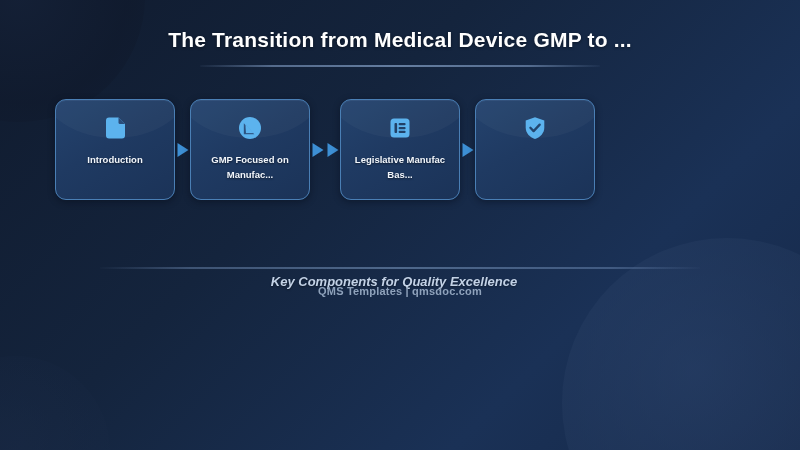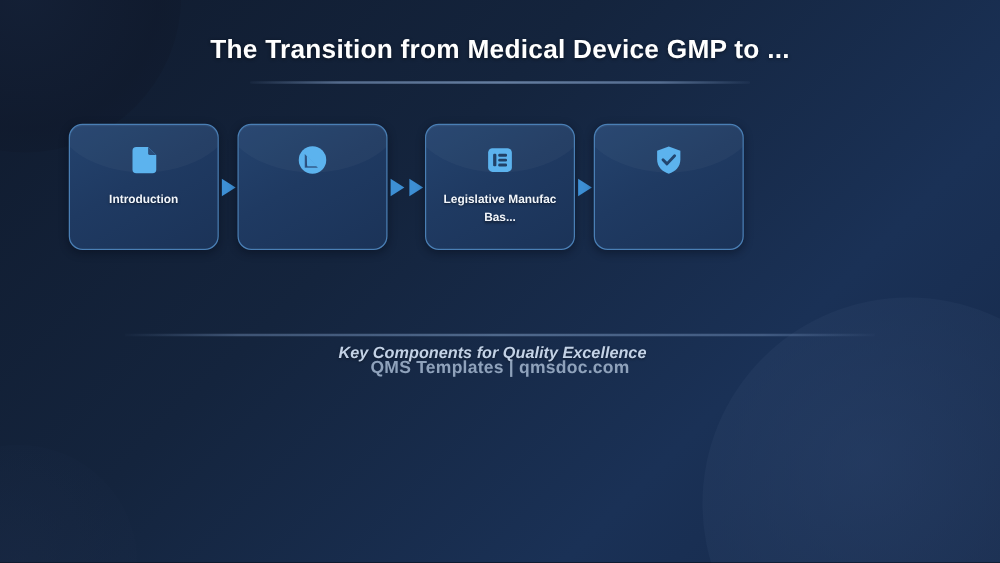--- a/index.html
+++ b/index.html
@@ -182,21 +182,21 @@
     width: 600px;
     height: 1.5px;
     background: linear-gradient(90deg, rgba(120,150,195,0.02) 0%, rgba(125,155,198,0.40) 15%, rgba(140,172,212,0.48) 50%, rgba(125,155,198,0.40) 85%, rgba(120,150,195,0.02) 100%);
   }
   .footer {
     position: absolute;
     top: 285px;
     left: 0;
     width: 800px;
     text-align: center;
-    font-size: 14px;
+    font-size: 11px;
     font-weight: bold;
     color: #8fa2bb;
     letter-spacing: 0.2px;
   }
 </style>
 </head>
 <body>
 
 <div class="slide">
 
@@ -230,20 +230,21 @@
       <div class="card">
         <span class="card-icon">
           <svg width="26" height="26" viewBox="0 0 26 26">
             <circle cx="13" cy="13" r="11" fill="#5cb3ee"></circle>
             <path d="M13 13 L13 2 A11 11 0 0 0 5.22 20.78 Z" fill="#2a4d7a" opacity="0.0"></path>
             <path d="M6.8 8.2 L6.8 19.2 L17.3 19.2 Z" fill="#2a4d7a" opacity="0.85"></path>
             <path d="M8.6 9.6 L8.6 18.0 L16.6 18.0 Z" fill="#5cb3ee"></path>
             <path d="M7.4 8.6 L7.4 18.6 L8.9 18.6 Z" fill="#2a4d7a"></path>
           </svg>
         </span>
+        <span class="card-label">GMP Focused on Manufac...</span>
       </div>
 
       <div class="connector">
           <span class="arrow"></span>
         </div>
 
 
       <div class="connector">
           <span class="arrow"></span>
         </div>

